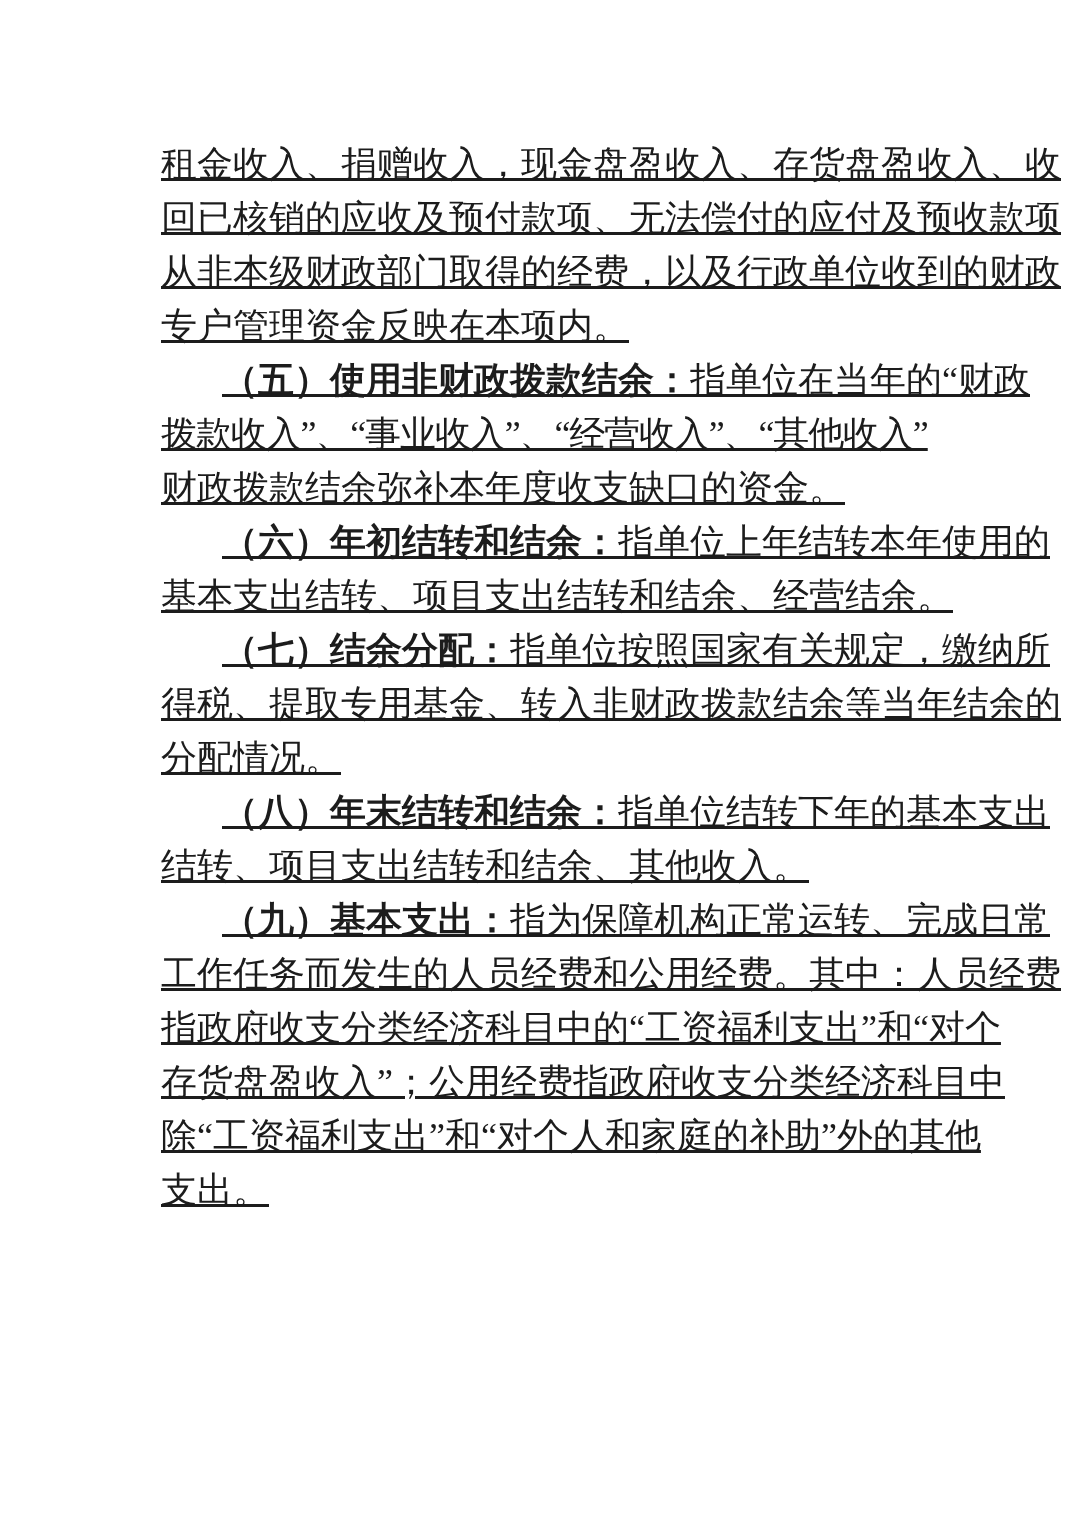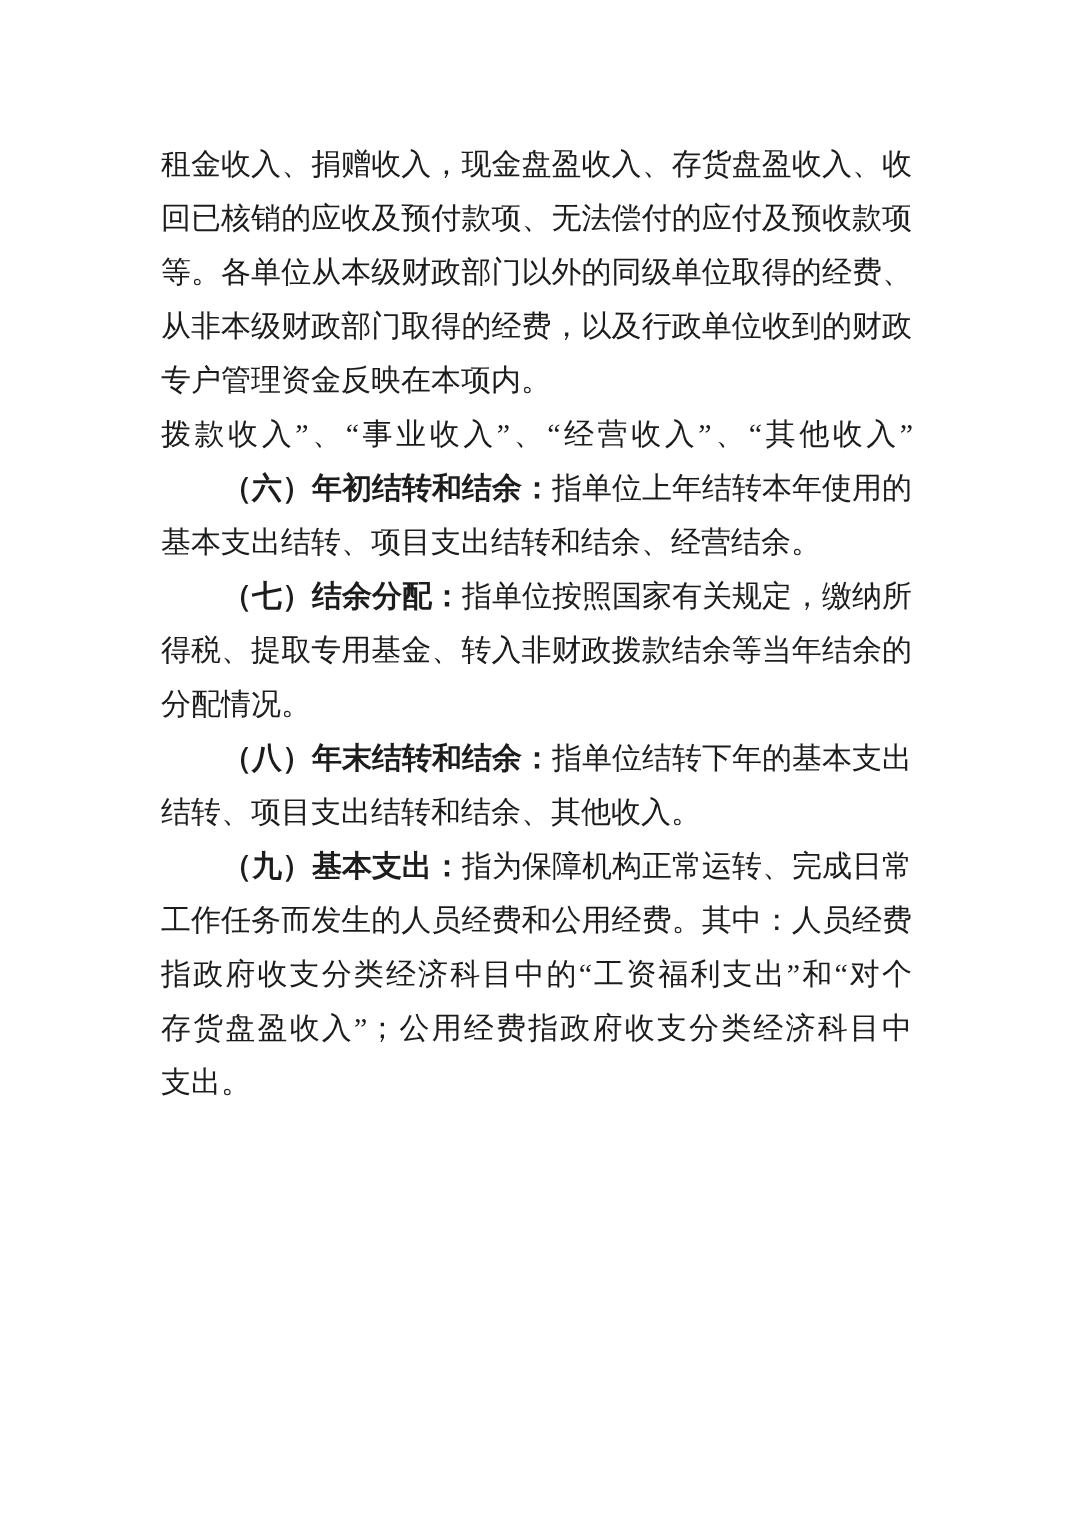--- a/index.html
+++ b/index.html
@@ -18,54 +18,57 @@
   .text-block {
     position: absolute;
     left: 161px;
     top: 137px;
     width: 751px;
     color: #1c1c1c;
   }
   .line {
     height: 54px;
     line-height: 54px;
-    font-size: 30px;
+    font-size: 36px;
     white-space: nowrap;
     text-align: justify;
     text-align-last: justify;
     text-justify: inter-character;
+    text-decoration: underline;
   }
   .line.para-end {
     text-align: center;
     text-align-last: left;
   }
   .line.indent {
     text-indent: 61px;
   }
   .b {
     font-weight: 700;
   }
 </style>
 </head>
 <body>
 
 <div class="page" style="background: rgb(255, 255, 255);">
   <div class="text-block" style="color: rgb(28, 28, 28);">
       <div class="line"><span>租金收入、捐赠收入，现金盘盈收入、存货盘盈收入、收</span></div>
       <div class="line"><span>回已核销的应收及预付款项、无法偿付的应付及预收款项</span></div>
-      <div class="line"><span>等。各单位从本级财政部门以外的同级单位取得的经费、</span></div>
       <div class="line"><span>从非本级财政部门取得的经费，以及行政单位收到的财政</span></div>
       <div class="line para-end"><span>专户管理资金反映在本项内。</span></div>
+      <div class="line indent"><span class="b">（五）使用非财政拨款结余：</span><span>指单位在当年的“财政</span></div>
       <div class="line" style="letter-spacing: -1.12px;"><span>拨款收入”、“事业收入”、“经营收入”、“其他收入”</span></div>
+      <div class="line para-end"><span>财政拨款结余弥补本年度收支缺口的资金。</span></div>
       <div class="line indent"><span class="b">（六）年初结转和结余：</span><span>指单位上年结转本年使用的</span></div>
       <div class="line para-end"><span>基本支出结转、项目支出结转和结余、经营结余。</span></div>
       <div class="line indent"><span class="b">（七）结余分配：</span><span>指单位按照国家有关规定，缴纳所</span></div>
       <div class="line"><span>得税、提取专用基金、转入非财政拨款结余等当年结余的</span></div>
       <div class="line para-end"><span>分配情况。</span></div>
       <div class="line indent"><span class="b">（八）年末结转和结余：</span><span>指单位结转下年的基本支出</span></div>
       <div class="line para-end"><span>结转、项目支出结转和结余、其他收入。</span></div>
       <div class="line indent"><span class="b">（九）基本支出：</span><span>指为保障机构正常运转、完成日常</span></div>
       <div class="line"><span>工作任务而发生的人员经费和公用经费。其中：人员经费</span></div>
       <div class="line"><span>指政府收支分类经济科目中的“工资福利支出”和“对个</span></div>
       <div class="line"><span>存货盘盈收入”；公用经费指政府收支分类经济科目中</span></div>
+      <div class="line"><span>除“工资福利支出”和“对个人和家庭的补助”外的其他</span></div>
       <div class="line para-end"><span>支出。</span></div>
     </div>
 </div>
 
 </body></html>

